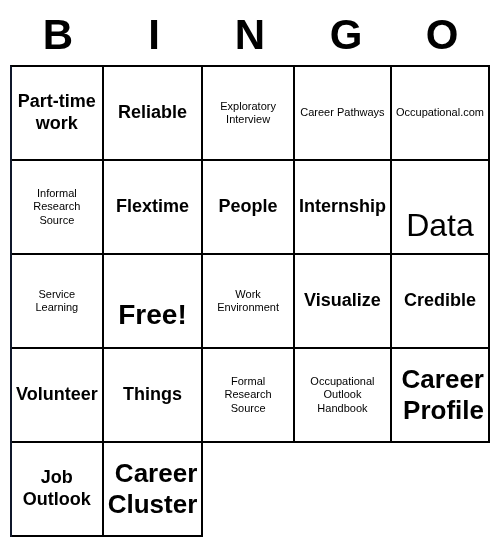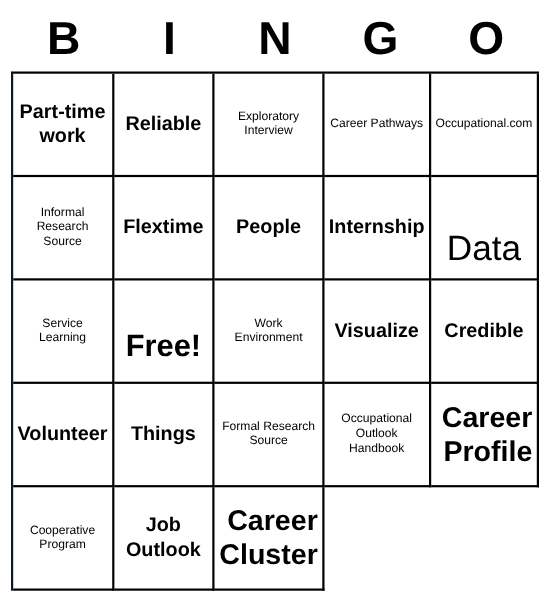--- a/index.html
+++ b/index.html
@@ -159,22 +159,19 @@
       <div class="bingo-cell">
         <span class="cell-small">Formal Research Source</span>
       </div>
       <div class="bingo-cell">
         <span class="cell-small">Occupational Outlook Handbook</span>
       </div>
       <div class="bingo-cell">
         <span class="cell-xlarge">Career Profile</span>
       </div>
       <div class="bingo-cell">
-        <span class="cell-small">Cooperative Program</span>
-      </div>
-      <div class="bingo-cell">
         <span class="cell-medium">Job Outlook</span>
       </div>
       <div class="bingo-cell">
         <span class="cell-xlarge">Career Cluster</span>
       </div>
     </div>
 </div>
 
 </body></html>

